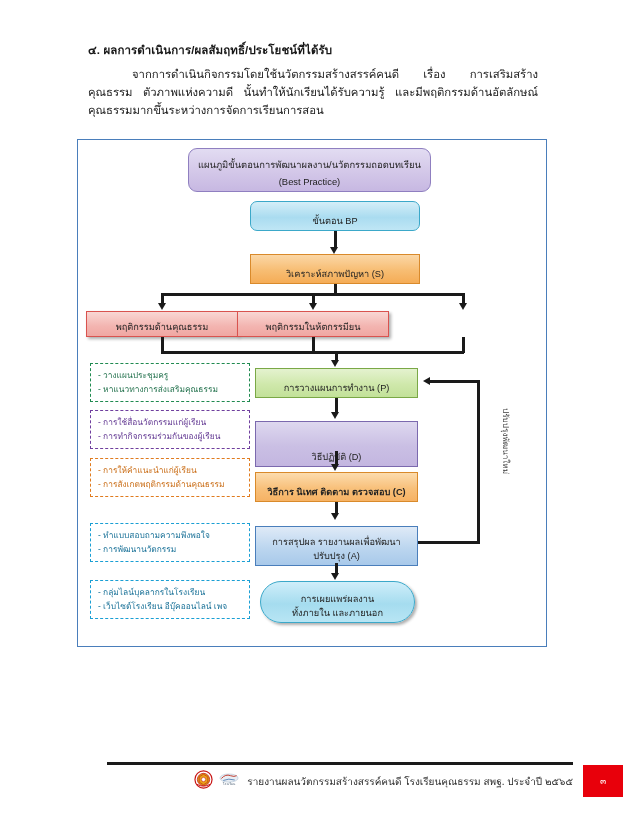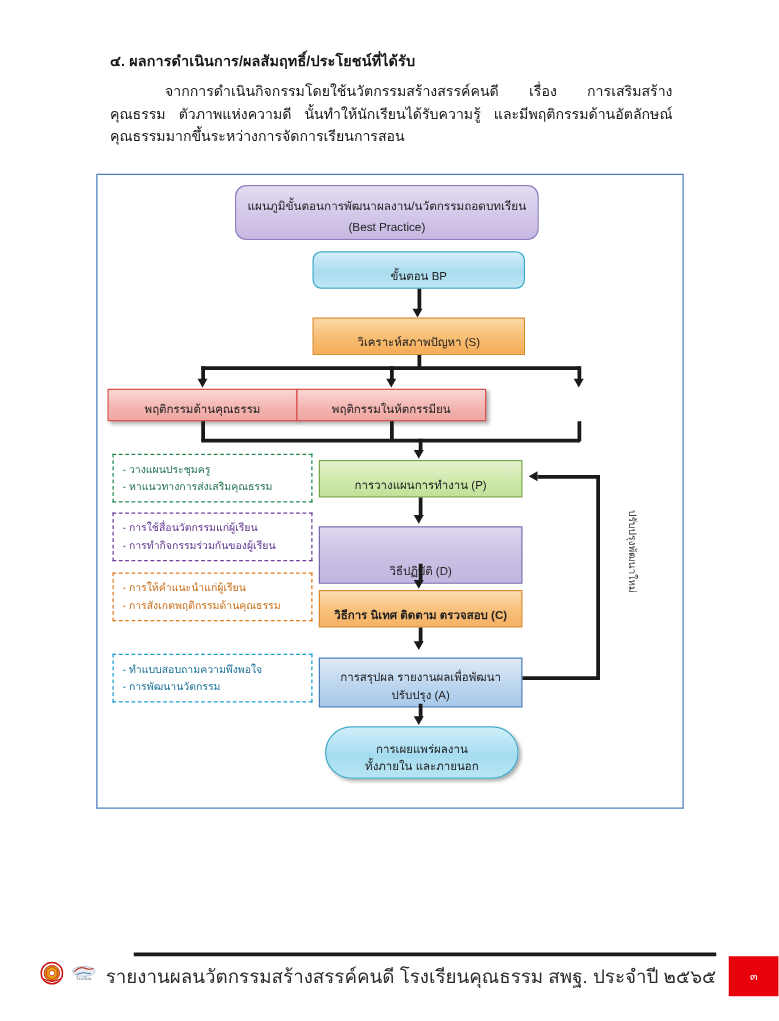--- a/index.html
+++ b/index.html
@@ -161,21 +161,21 @@
   #footer { position: absolute; left: 0; top: 762px; width: 623px; height: 55px; }
   .foot-rule {
     position: absolute; left: 107px; top: 0; width: 466px; height: 3px;
     background: #1a1a1a;
   }
   .foot-inner {
     position: absolute; left: 107px; top: 3px; width: 466px; height: 32px;
     display: flex; align-items: center; justify-content: flex-end;
   }
   .foot-logos { display: flex; align-items: center; gap: 5px; margin-right: 7px; }
-  .foot-text { font-size: 15px; color: #2a2a2a; white-space: nowrap; }
+  .foot-text { font-size: 10px; color: #2a2a2a; white-space: nowrap; }
   .page-badge {
     position: absolute; right: 0; top: 3px;
     width: 40px; height: 32px;
     background: #e8000b; color: #ffffff;
     display: flex; align-items: center; justify-content: center;
     font-size: 9px;
   }
 </style>
 </head>
 <body>
@@ -265,20 +265,24 @@
       <div>- การใช้สื่อนวัตกรรมแก่ผู้เรียน</div>
       <div>- การทำกิจกรรมร่วมกันของผู้เรียน</div>
     </div>
     <div class="note note-3">
       <div>- การให้คำแนะนำแก่ผู้เรียน</div>
       <div>- การสังเกตพฤติกรรมด้านคุณธรรม</div>
     </div>
     <div class="note note-4">
       <div>- ทำแบบสอบถามความพึงพอใจ</div>
       <div>- การพัฒนานวัตกรรม</div>
+    </div>
+    <div class="note note-5">
+      <div>- กลุ่มไลน์บุคลากรในโรงเรียน</div>
+      <div>- เว็บไซต์โรงเรียน อีบุ๊คออนไลน์ เพจ</div>
     </div>
 
   </div>
 
   <div id="footer">
     <div class="foot-rule"></div>
     <div class="foot-inner">
       <div class="foot-logos">
         <span>
           <svg width="19" height="19" viewBox="0 0 40 40">

